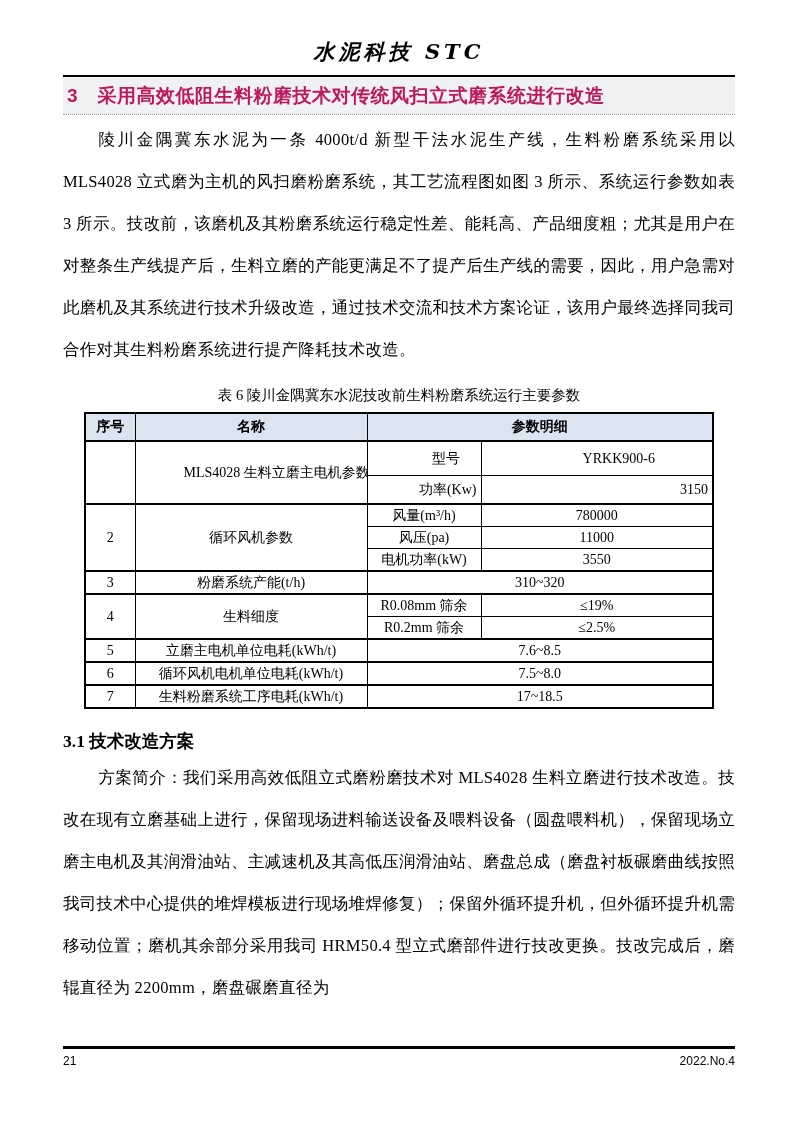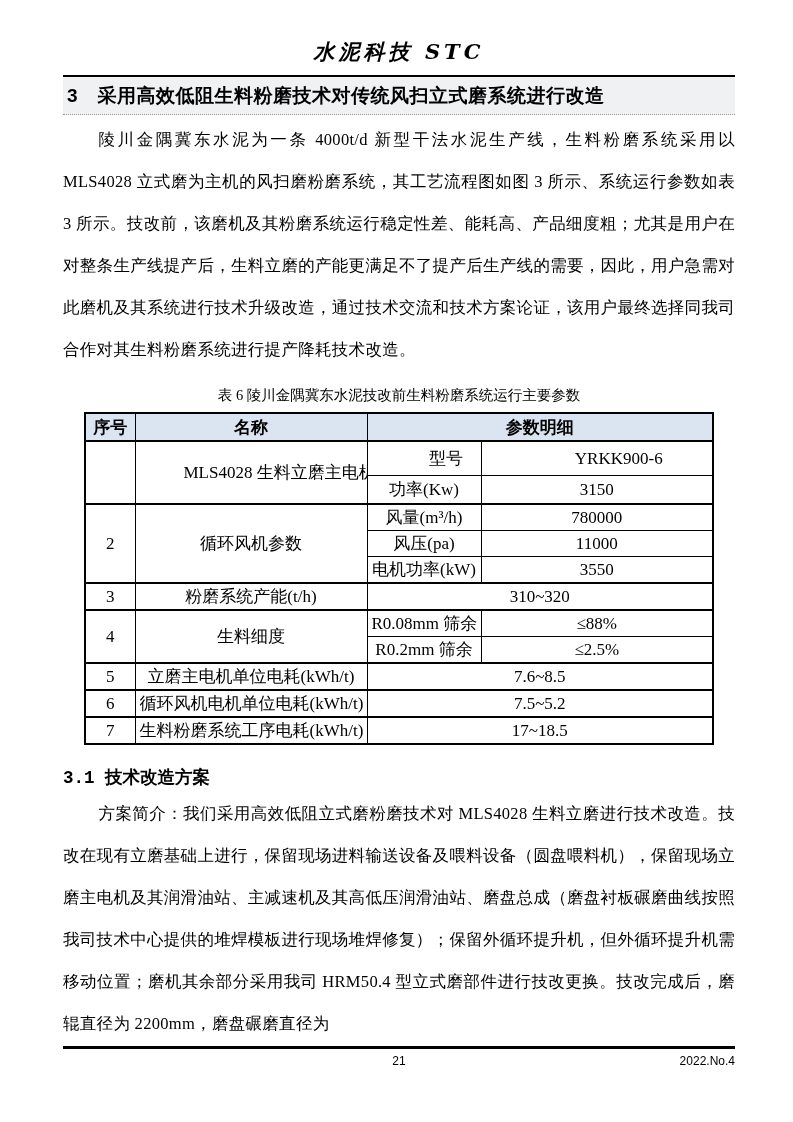--- a/index.html
+++ b/index.html
@@ -10,47 +10,47 @@
     font-family:"Liberation Serif","DejaVu Serif",serif;
   }
   .journal-title{
     text-align:center;font-size:21px;font-style:italic;font-weight:bold;
     letter-spacing:4px;font-family:"DejaVu Serif","Liberation Serif",serif;
   }
   .header-rule{border-top:2px solid #000;margin-top:9px;}
   .section-heading{
     font-size:19px;font-weight:bold;margin:0;padding:6px 4px 5px 4px;
     background:#f0f1f3;border-bottom:1px dotted #9a9a9a;letter-spacing:0.5px;
-    font-family:"Liberation Sans","DejaVu Sans",sans-serif;color:#000000;
+    font-family:"Liberation Sans","DejaVu Sans",sans-serif;color:#be185d;
   }
   .body-para{
     font-size:16.5px;line-height:42px;text-align:justify;text-indent:2.15em;
     margin:4px 0 0 0;letter-spacing:0.3px;
   }
   .table-caption{text-align:center;font-size:14.5px;margin:15px 0 7px 0;}
   table.params-table{
     border-collapse:collapse;margin:0 auto;table-layout:fixed;width:628px;
-    font-size:17px;border:2px solid #000;
+    font-size:14px;border:2px solid #000;
   }
   .params-table th,.params-table td{
     border:1px solid #000;text-align:center;padding:1px 4px;height:19px;
     overflow:hidden;white-space:nowrap;
   }
   .params-table thead th{background:#dbe5f1;font-weight:bold;height:24px;}
   .params-table tr.grp td{border-top-width:2px;}
   .params-table tr.tall td{height:31px;padding-left:48px;}
-  .params-table tr.med td{height:25px;}
+  .params-table tr.med td{height:25px;text-align:right;}
   .sub-heading{
     font-size:17.5px;font-weight:bold;margin:20px 0 2px 0;
-    font-family:Liberation Mono, monospace;
+    font-family:Liberation Serif, serif;
   }
   .footer{position:absolute;left:63px;right:58px;top:1046px;}
   .footer-rule{border-top:3px solid #000;margin-bottom:5px;}
   .footer-row{position:relative;font-family:"Liberation Sans","DejaVu Sans",sans-serif;font-size:12px;}
-  .page-number{display:block;text-align:center;}
+  .page-number{display:block;}
   .issue{position:absolute;right:0;top:0;}
 </style>
 </head>
 <body>
 
 <div class="page">
 
   <div class="journal-title">水泥科技 STC</div>
   <div class="header-rule"></div>
 
@@ -101,35 +101,35 @@
       </tr>
       <tr class="grp">
         <td>3</td>
         <td>粉磨系统产能(t/h)</td>
         <td colspan="2">310~320</td>
       </tr>
       <tr class="grp">
         <td rowspan="2">4</td>
         <td rowspan="2">生料细度</td>
         <td>R0.08mm 筛余</td>
-        <td>≤88%</td>
+        <td>≤19%</td>
       </tr>
       <tr>
         <td>R0.2mm 筛余</td>
         <td>≤2.5%</td>
       </tr>
       <tr class="grp">
         <td>5</td>
         <td>立磨主电机单位电耗(kWh/t)</td>
         <td colspan="2">7.6~8.5</td>
       </tr>
       <tr class="grp">
         <td>6</td>
         <td>循环风机电机单位电耗(kWh/t)</td>
-        <td colspan="2">7.5~5.2</td>
+        <td colspan="2">7.5~8.0</td>
       </tr>
       <tr class="grp">
         <td>7</td>
         <td>生料粉磨系统工序电耗(kWh/t)</td>
         <td colspan="2">17~18.5</td>
       </tr>
     </tbody>
   </table>
 
 

